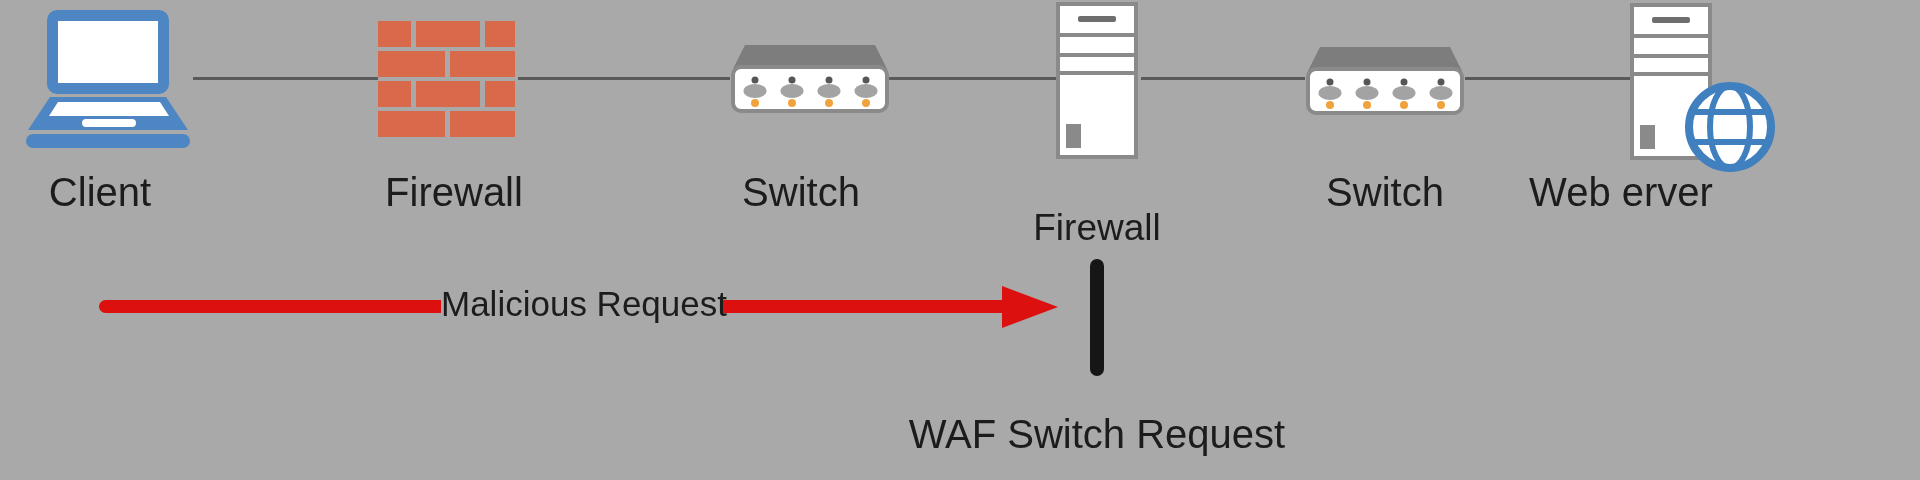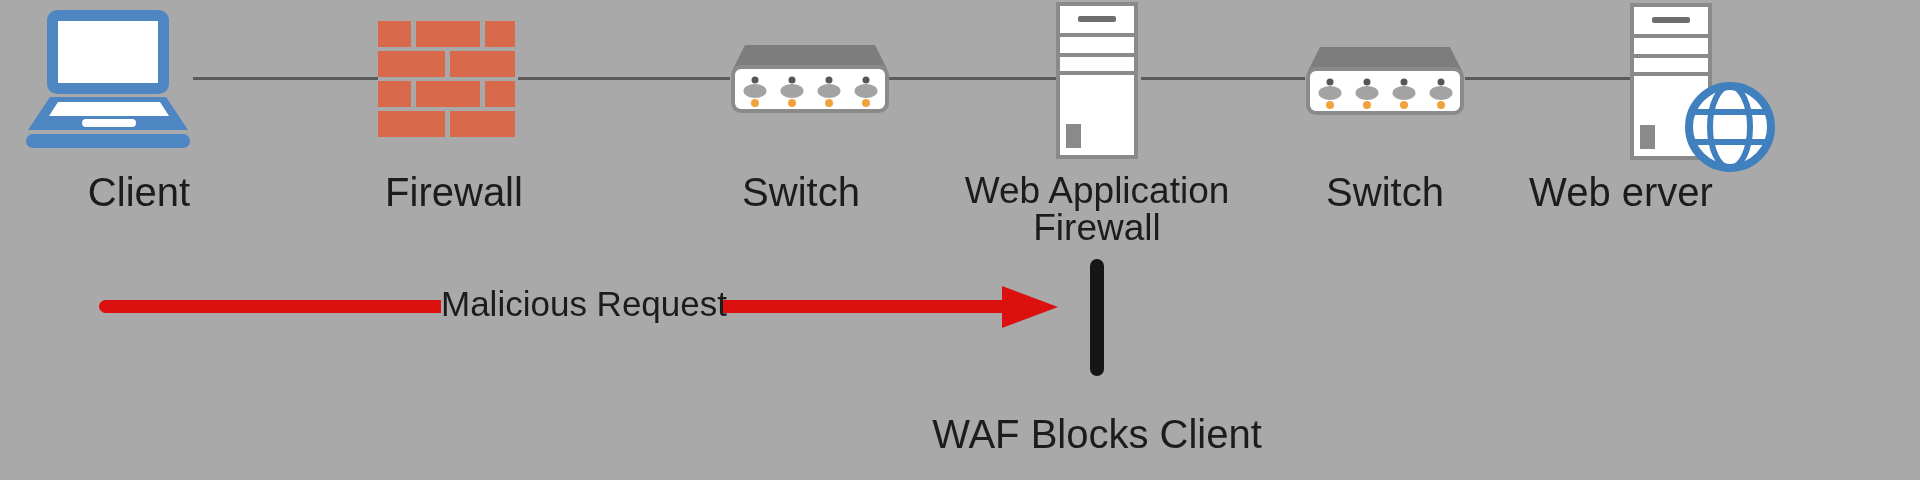--- a/index.html
+++ b/index.html
@@ -132,31 +132,31 @@
     <rect x="10" y="122" width="15" height="24" fill="var(--icon_border_gray)"></rect>
   </svg>
 
   <svg class="icon" style="left:1682px;top:79px;" width="96" height="96" viewBox="0 0 96 96">
     <circle cx="48" cy="48" r="41" fill="var(--icon_white)" stroke="var(--globe_blue)" stroke-width="8"></circle>
     <ellipse cx="48" cy="48" rx="20" ry="41" fill="none" stroke="var(--globe_blue)" stroke-width="6"></ellipse>
     <line x1="10" y1="33" x2="86" y2="33" stroke="var(--globe_blue)" stroke-width="6"></line>
     <line x1="10" y1="63" x2="86" y2="63" stroke="var(--globe_blue)" stroke-width="6"></line>
   </svg>
 
-  <div class="node-label" style="left:100px;margin-left:39px;">Client</div>
+  <div class="node-label" style="left:100px;">Client</div>
   <div class="node-label" style="left:454px;">Firewall</div>
   <div class="node-label" style="left:801px;">Switch</div>
   <div class="waf-label">
-    <span>Web Application</span><br>
+    <br>
     <span>Firewall</span>
   </div>
   <div class="node-label" style="left:1385px;">Switch</div>
   <div class="node-label" style="left:1621px;">Web erver</div>
 
   <div class="red-seg cap-left" style="left:99px;width:342px;"></div>
   <div class="arrow-label">Malicious Request</div>
   <div class="red-seg" style="left:723px;width:280px;"></div>
   <div class="arrow-head"></div>
 
   <div class="block-bar"></div>
-  <div class="blocks-label">WAF Blocks Client</div>
+  <div class="blocks-label">WAF Switch Request</div>
 
 </div>
 
 </body></html>

